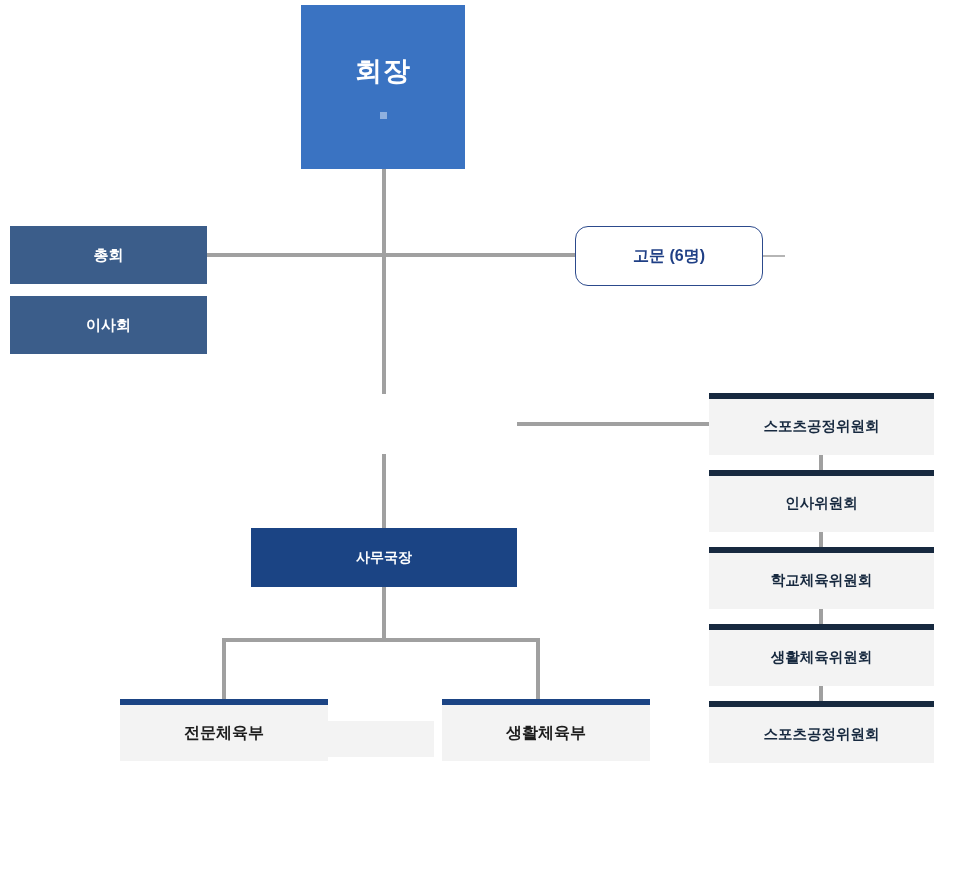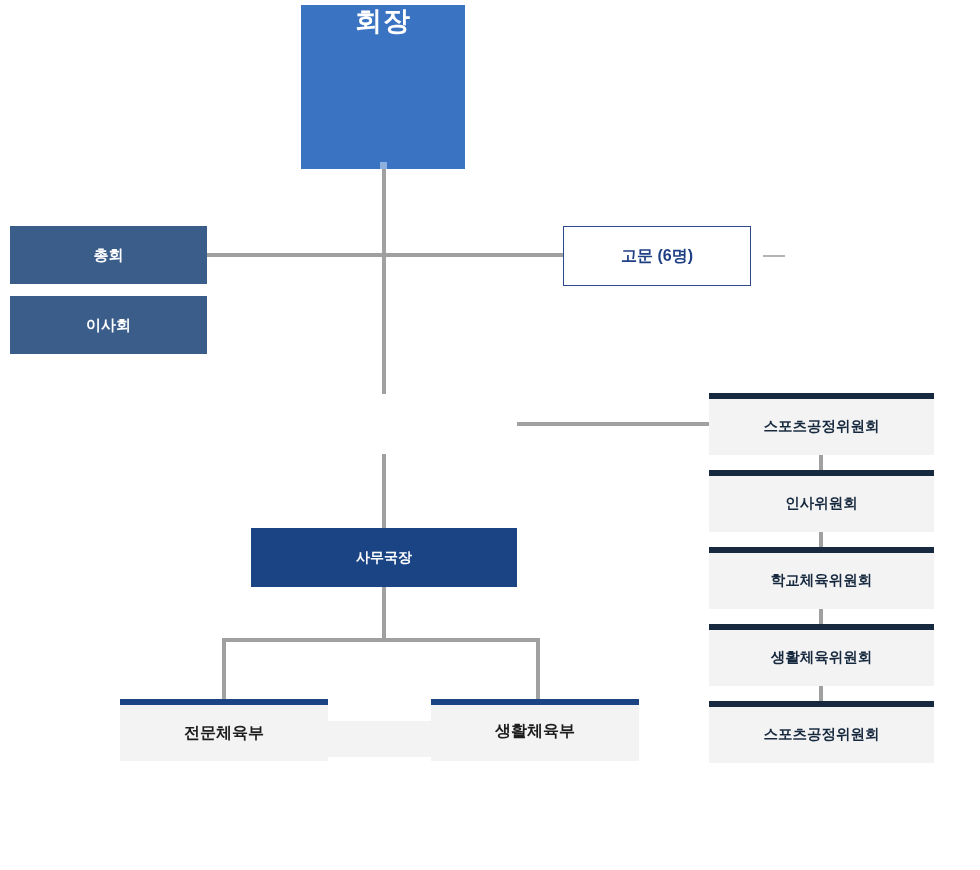--- a/index.html
+++ b/index.html
@@ -45,21 +45,20 @@
   
   .n-chairman {
     left: 301px; top: 5px;
     width: 164px; height: 164px;
     background: #3a73c2;
     color: #ffffff;
     font-size: 27px;
     font-weight: bold;
     letter-spacing: 1px;
     flex-direction: column;
-    justify-content: space-between;
   }
   .chairman-dot {
     width: 7px; height: 7px;
     background: #8fb0de;
     margin-top: 24px;
   }
 
   
   .n-steel {
     left: 10px;
@@ -74,21 +73,21 @@
 
   
   .n-outline {
     width: 188px; height: 60px;
     background: #ffffff;
     border: 1.5px solid #2c4a8c;
     color: #1f3f85;
     font-size: 16px;
     font-weight: bold;
   }
-  .n-advisors { left: 563px; top: 226px; }
+  .n-advisors { left: 575px; top: 226px; border-radius: 13px; }
   .n-auditors { left: 785px; top: 226px; }
 
   
   .n-vicechair {
     left: 251px; top: 394px;
     width: 266px; height: 60px;
     background: #17293f;
     color: #ffffff;
     font-size: 17px;
     font-weight: bold;
@@ -125,21 +124,21 @@
     width: 208px; height: 62px;
     background: #f3f3f3;
     border-top: 6px solid #1b4484;
     color: #1d1d1d;
     font-size: 16px;
     font-weight: bold;
     top: 699px;
     text-align: center;
   }
   .dept-left  { left: 120px; }
-  .dept-right { left: 431px; font-family: Liberation Mono, monospace; }
+  .dept-right { left: 442px; }
 
   
   .dept-filler {
     position: absolute;
     left: 328px; top: 721px;
     width: 106px; height: 36px;
     background: #f3f3f3;
     z-index: 4;
   }
 </style>

